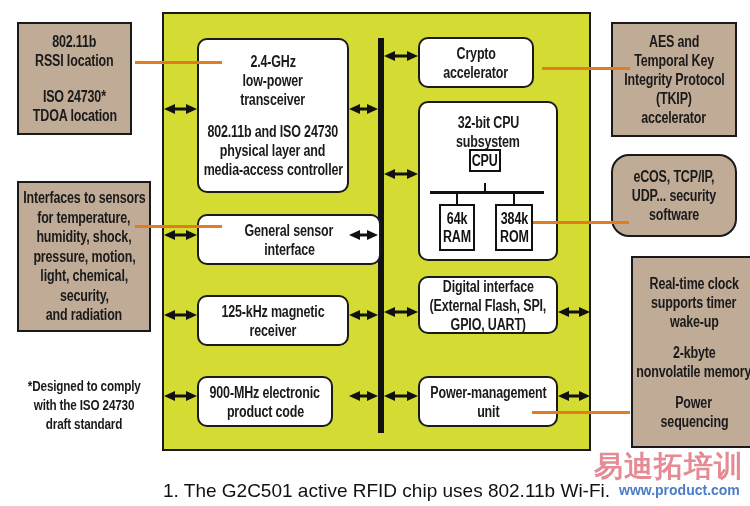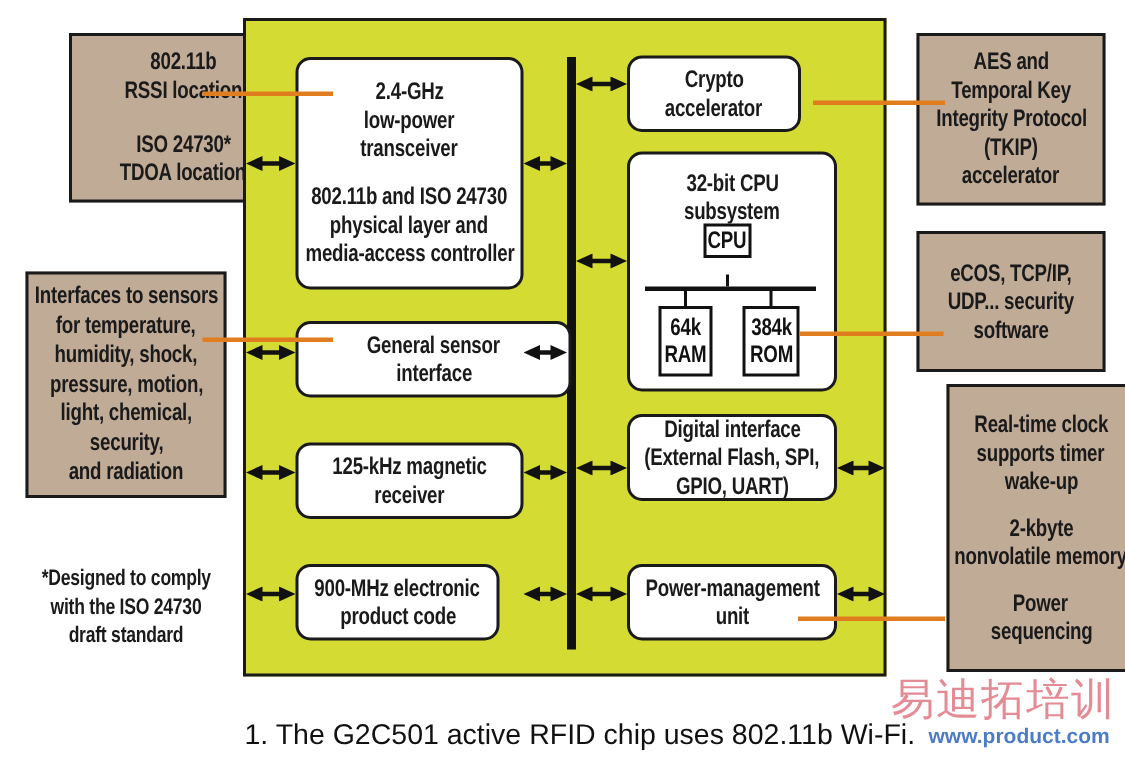--- a/index.html
+++ b/index.html
@@ -35,30 +35,30 @@
   .mini { position: absolute; background: #fff; border: 2px solid #111; box-sizing: border-box;
           display: flex; flex-direction: column; align-items: center; justify-content: center;
           font-size: 16px; line-height: 18px; color: #111; }
 
   .note { position: absolute; left: 12px; top: 376px; width: 144px; text-align: center;
           font-size: 15px; line-height: 19px; color: #1a1a1a; }
   .note .ln { display: block; white-space: nowrap; }
 
   .caption { position: absolute; left: 163px; top: 480px; font-size: 19px; color: #111;
              white-space: nowrap; font-family: "Liberation Sans", sans-serif; }
-  .wm-cn { position: absolute; left: 594px; top: 447px; font-size: 29px; font-weight: normal;
+  .wm-cn { position: absolute; left: 594px; top: 447px; font-size: 29px; font-weight: bold;
            color: #e58b95; letter-spacing: 1px; white-space: nowrap;
            font-family: "DejaVu Sans", sans-serif; }
   .wm-url { position: absolute; left: 619px; top: 482px; font-size: 14px; font-weight: bold;
             color: #4b7cc9; white-space: nowrap; font-family: "Liberation Sans", sans-serif; }
 </style>
 </head>
 <body>
 
-<div class="ext" style="left:17px; top:22px; width:152px; height:113px;margin-left:29px;">
+<div class="ext" style="left:17px; top:22px; width:115px; height:113px;">
   <span class="ln cond">802.11b</span>
   <span class="ln cond">RSSI location</span>
   <span class="gap"></span>
   <span class="ln cond">ISO 24730*</span>
   <span class="ln cond">TDOA location</span>
 </div>
 
 <div class="ext" style="left:17px; top:181px; width:134px; height:151px; line-height:19.5px;">
   <span class="ln cond">Interfaces to sensors</span>
   <span class="ln cond">for temperature,</span>
@@ -135,21 +135,21 @@
 </div>
 
 <div class="ext" style="left:611px; top:22px; width:126px; height:115px;">
   <span class="ln cond">AES and</span>
   <span class="ln cond">Temporal Key</span>
   <span class="ln cond">Integrity Protocol</span>
   <span class="ln cond">(TKIP)</span>
   <span class="ln cond">accelerator</span>
 </div>
 
-<div class="ext" style="left:611px; top:154px; width:126px; height:94px;">
+<div class="ext" style="left:611px; top:154px; width:126px; height:83px;border-radius:18px;">
   <span class="ln cond">eCOS, TCP/IP,</span>
   <span class="ln cond">UDP... security</span>
   <span class="ln cond">software</span>
 </div>
 
 <div class="ext" style="left:611px; top:256px; width:126px; height:192px;margin-left:20px;">
   <span class="ln cond">Real-time clock</span>
   <span class="ln cond">supports timer</span>
   <span class="ln cond">wake-up</span>
   <span class="gap" style="height:12px"></span>

